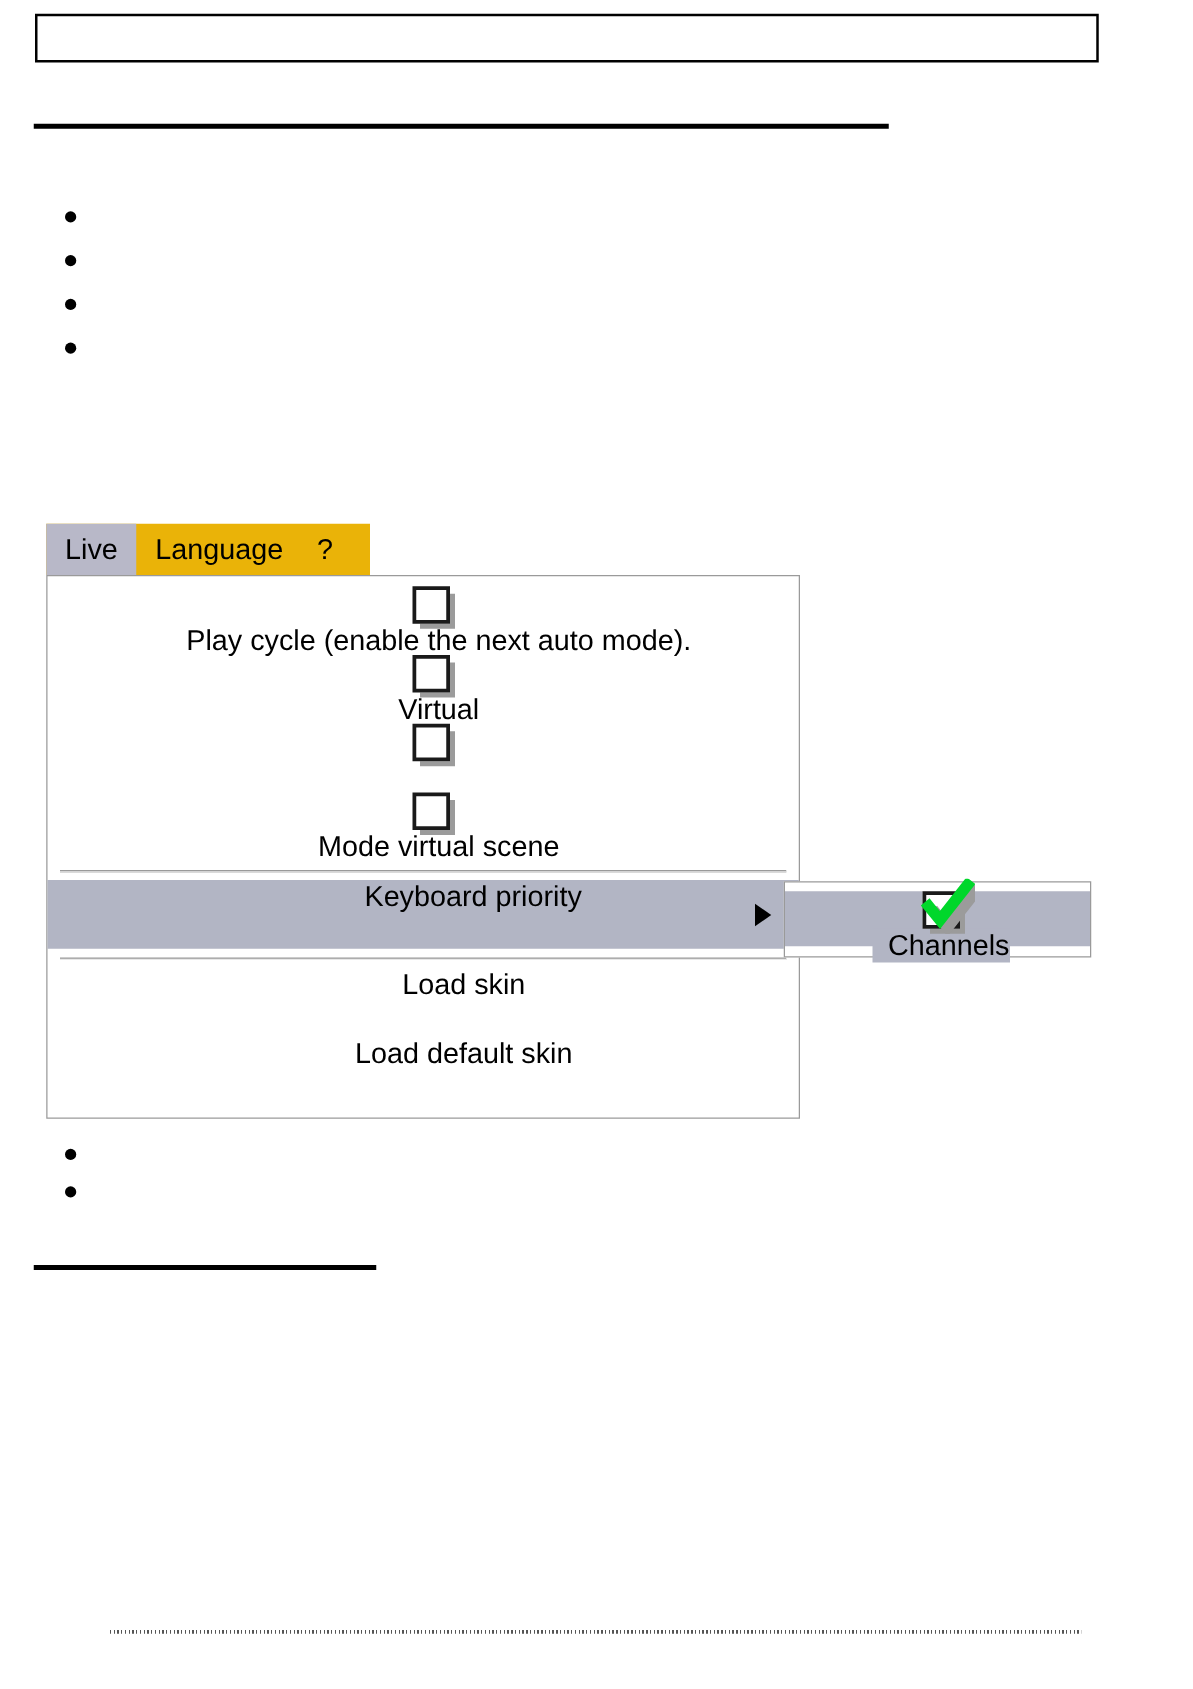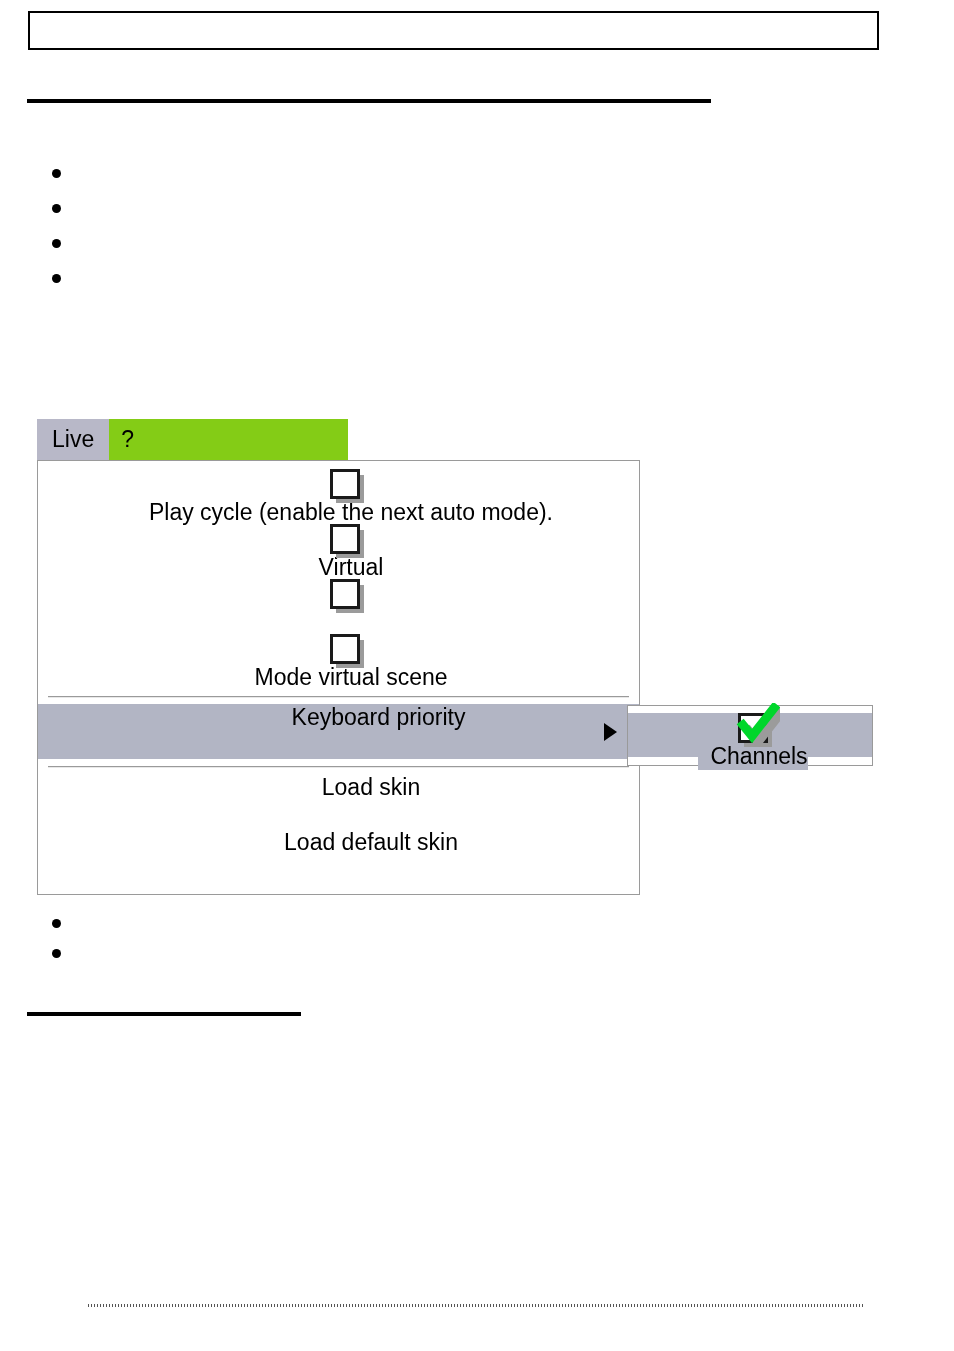--- a/index.html
+++ b/index.html
@@ -85,23 +85,23 @@
     position: absolute;
     left: 37px;
     top: 419px;
   }
 
   
   .menu-bar {
     position: relative;
     display: flex;
     align-items: stretch;
-    width: 311px;
+    width: 259px;
     height: 41px;
-    background: #84cc16;
+    background: #eab308;
     box-sizing: border-box;
   }
   .menu-bar-item {
     display: flex;
     align-items: center;
     padding: 0 15px;
     font-size: 23px;
     color: #000000;
     white-space: nowrap;
     letter-spacing: 0px;
@@ -243,20 +243,21 @@
   <li class="bullet-item"></li>
   <li class="bullet-item"></li>
   <li class="bullet-item"></li>
   <li class="bullet-item"></li>
 </ul>
 
 <div class="menu-widget">
 
   <div class="menu-bar">
     <div class="menu-bar-item active">Live</div>
+    <div class="menu-bar-item">Language</div>
     <div class="menu-bar-item help-item">?</div>
   </div>
 
   <div class="menu-panel">
 
     <div class="menu-item has-check">
       <span class="cb">
         <span class="cb-shadow"></span>
         <span class="cb-box"></span>
       </span>

